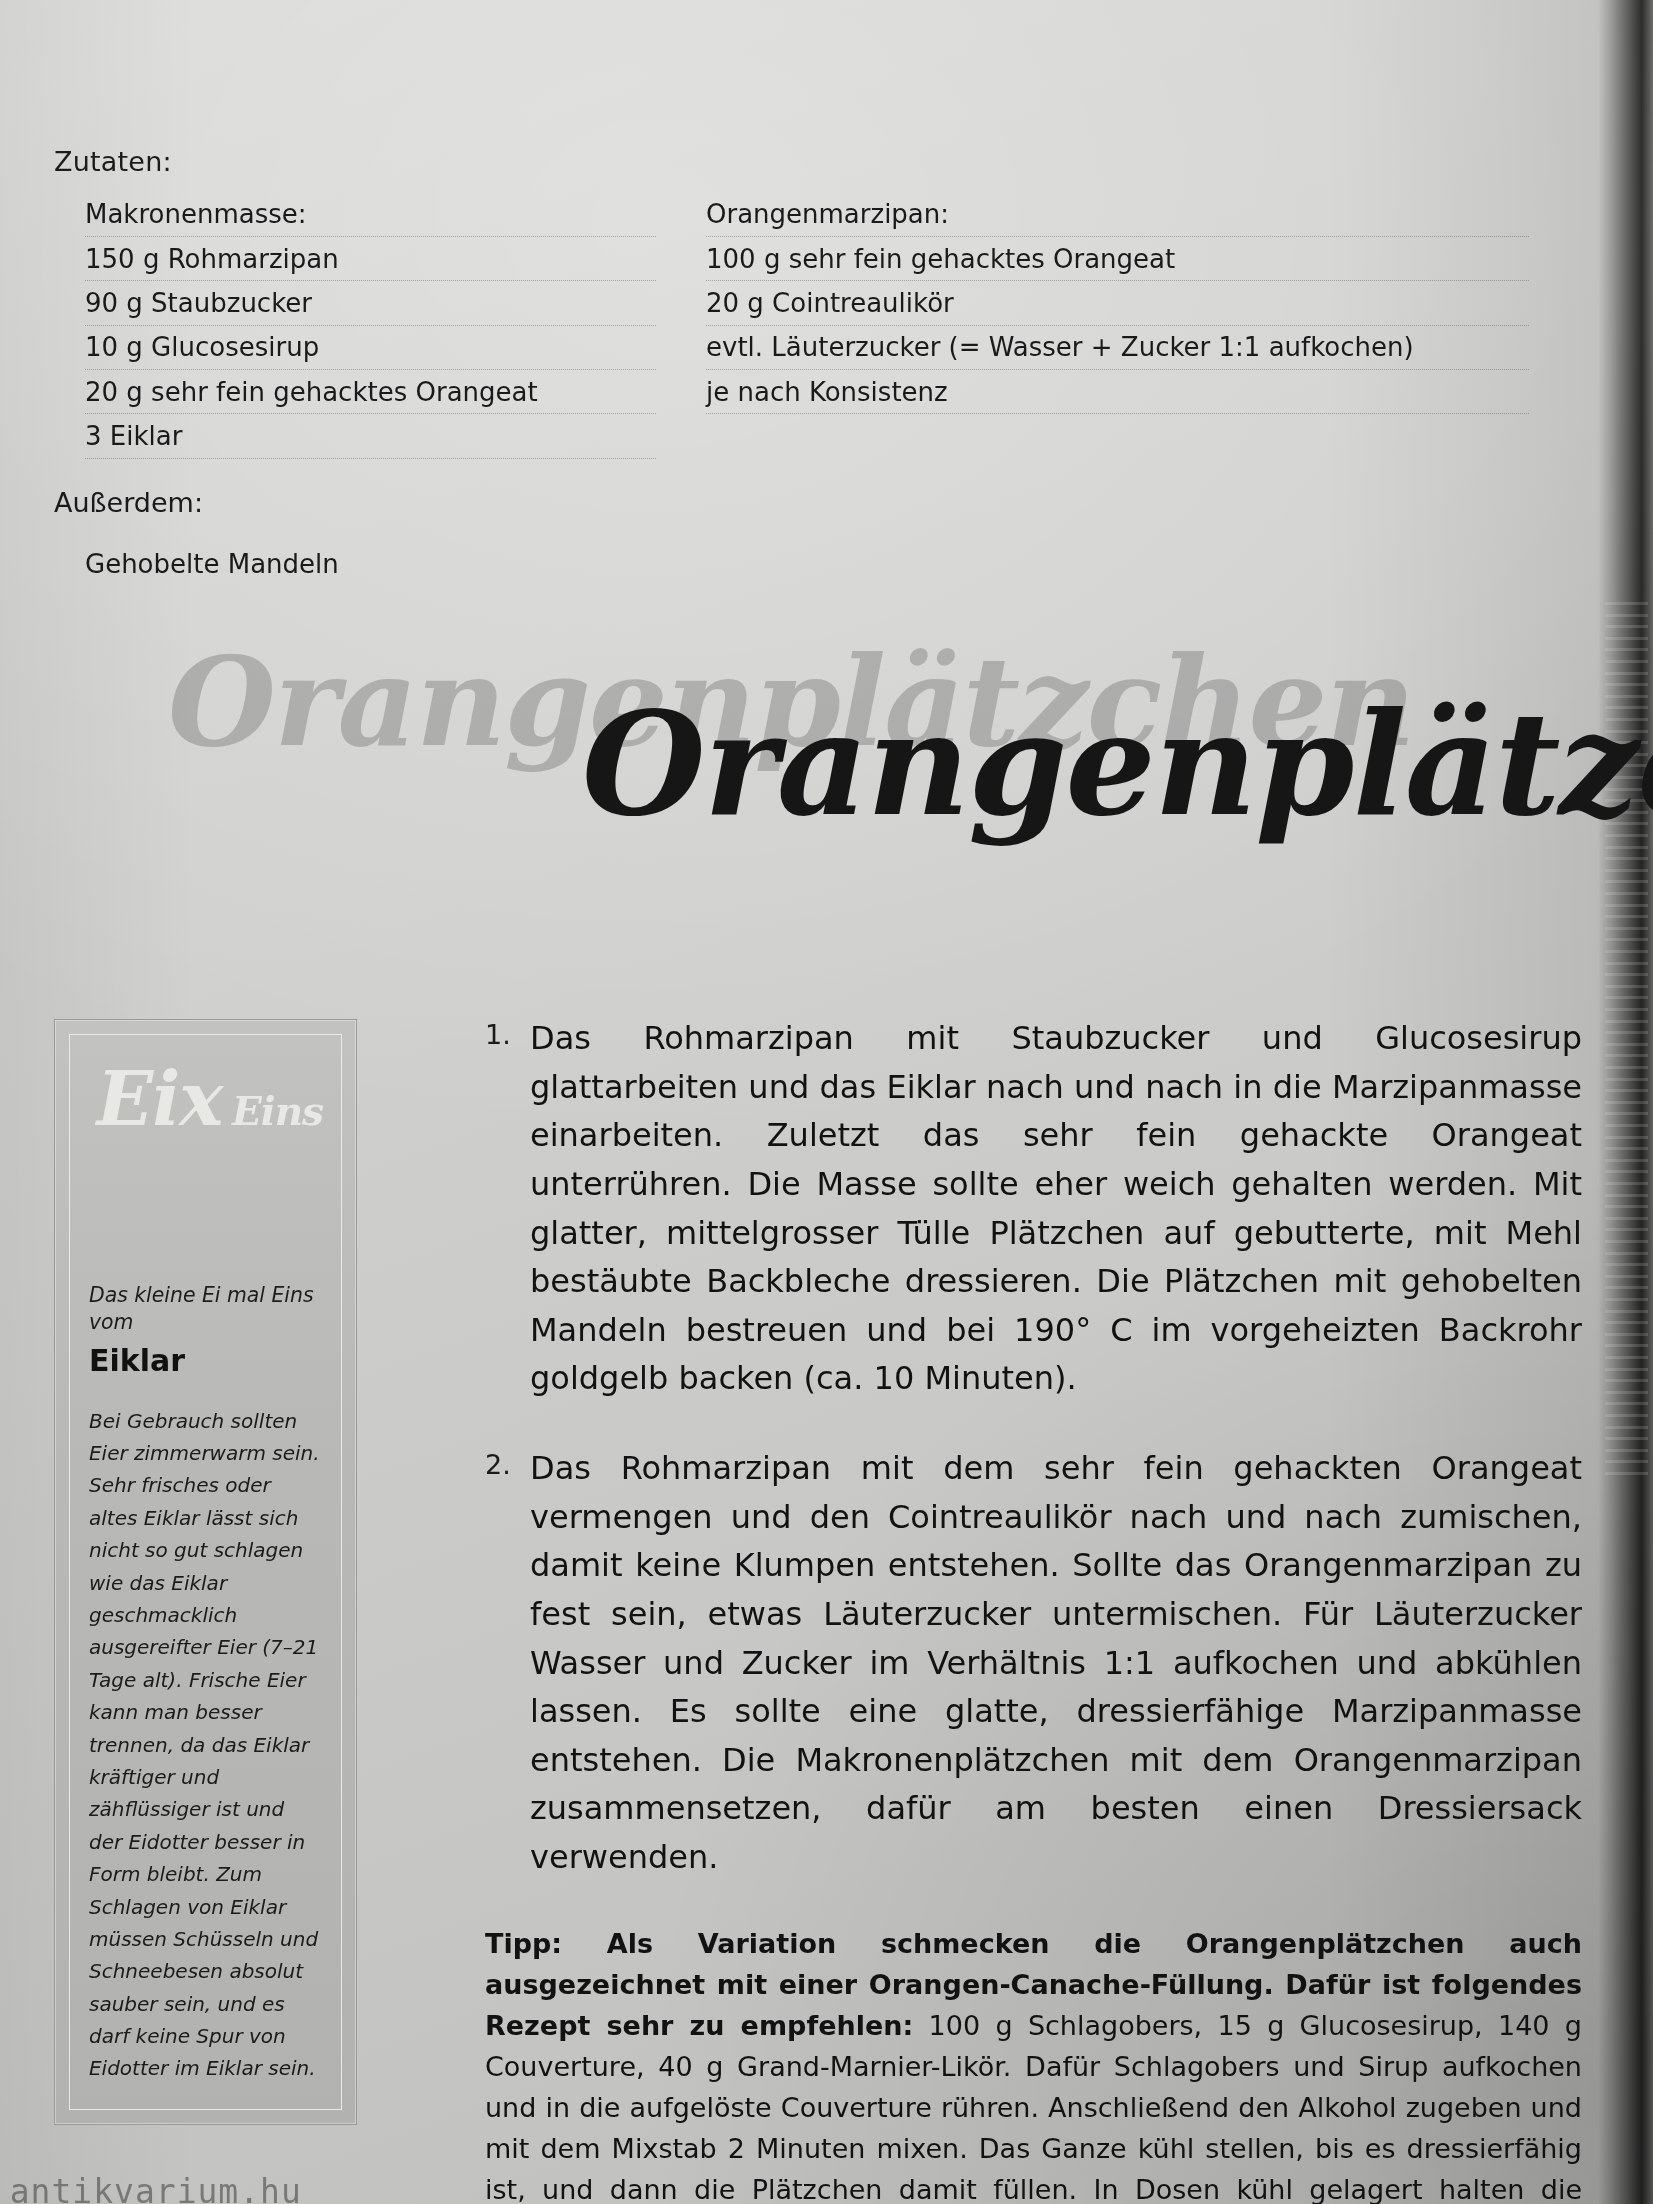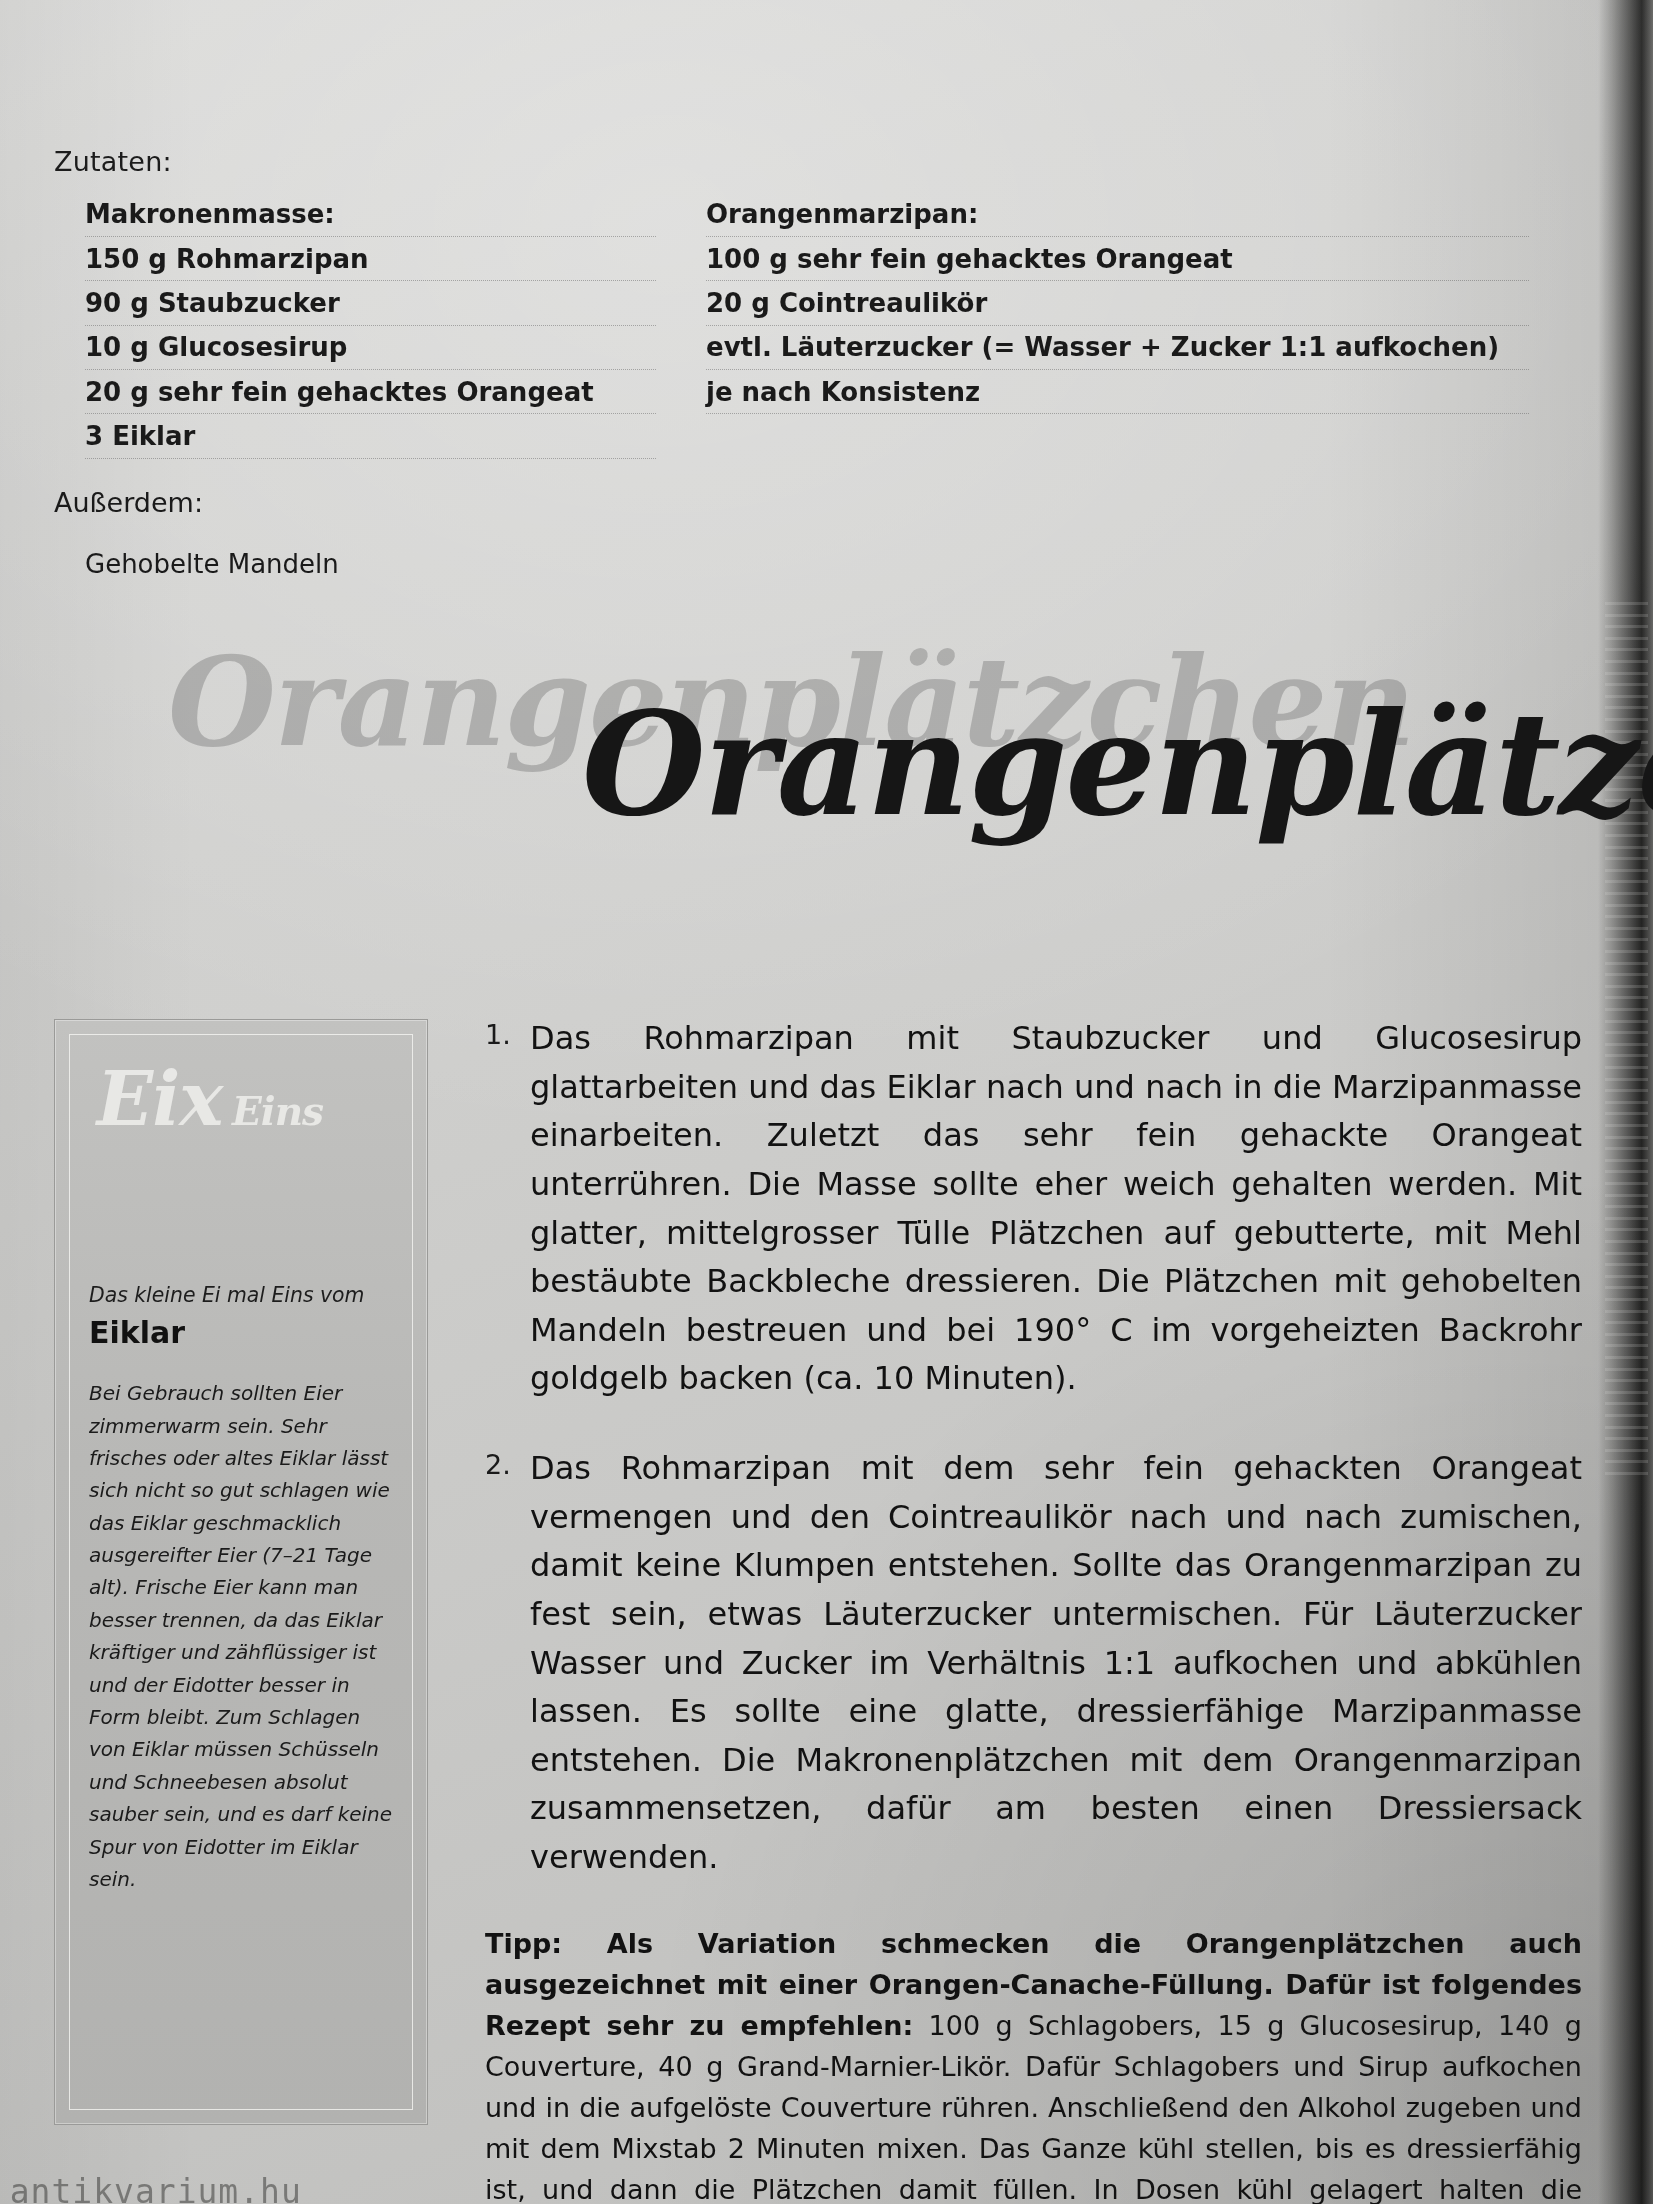--- a/index.html
+++ b/index.html
@@ -64,21 +64,20 @@
     color: #1c1c1c;
   }
   .ing-cols {
     display: flex;
     gap: 0px;
   }
   .ing-col {
     width: 602px;
     padding-left: 31px;
     box-sizing: border-box;
-    font-weight: bold;
   }
   .ing-col.right {
     width: 873px;
     padding-left: 50px;
   }
   .ing-line {
     font-size: 26px;
     line-height: 1.0;
     padding: 8.7px 0 8.7px 0;
     border-bottom: 1px dotted rgba(90,90,90,0.45);
@@ -124,21 +123,21 @@
     top: 60px;
     font-size: 142px;
     color: #161616;
   }
 
   
   .sidebox {
     position: absolute;
     left: 54px;
     top: 1019px;
-    width: 374px;
+    width: 303px;
     height: 1106px;
     background: linear-gradient(to bottom, #c2c2c0, #b8b8b6 40%, #b2b2b0 100%);
     border: 1px solid #9a9a98;
     box-shadow: inset 0 0 0 1px rgba(255,255,255,0.35);
     z-index: 6;
     box-sizing: border-box;
     padding: 13.6px;
   }
   .sidebox-inner {
     border: 1px solid rgba(245,245,243,0.8);

